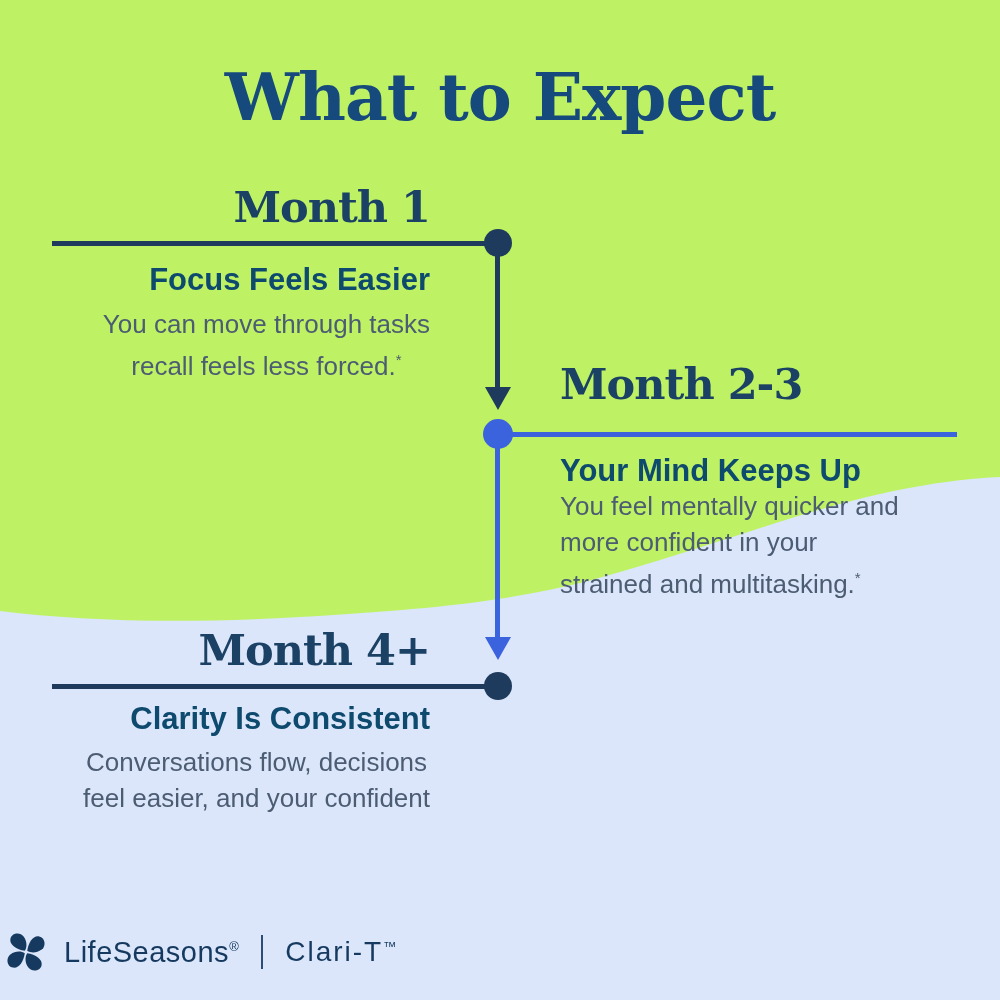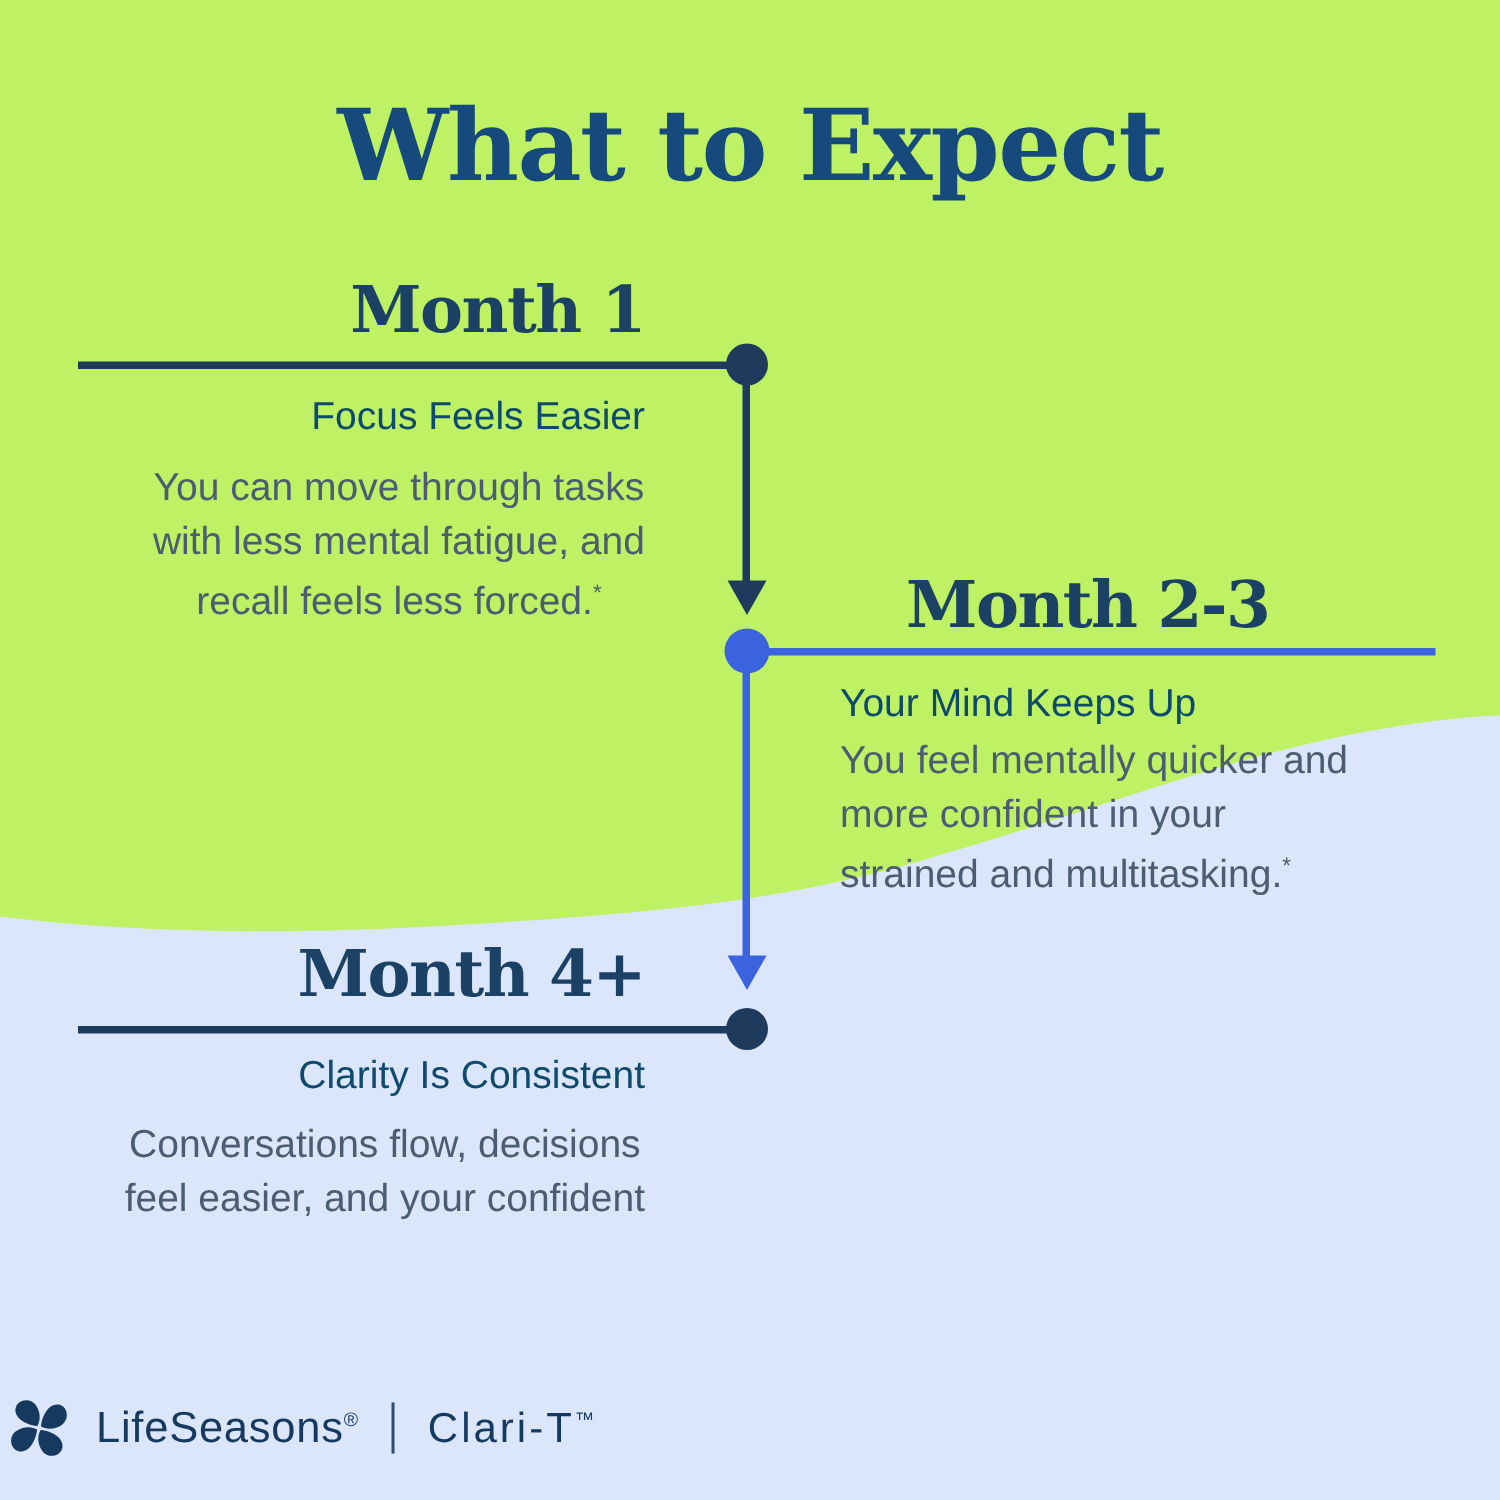--- a/index.html
+++ b/index.html
@@ -12,21 +12,21 @@
   .title{
     width:1000px;text-align:center;top:58px;left:0;
     font-family:"DejaVu Serif",serif;font-weight:700;font-size:66px;
     color:#174a7c;letter-spacing:-1px;
   }
   .month{
     font-family:"DejaVu Serif",serif;font-weight:700;font-size:43px;
     color:#1b4165;line-height:1;white-space:nowrap;letter-spacing:-1px;
   }
   .subhead{
-    font-weight:400;font-size:26px;color:#0e4a6e;line-height:1;white-space:nowrap;
+    font-weight:700;font-size:31px;color:#0e4a6e;line-height:1;white-space:nowrap;
   }
   .body-text{
     font-size:26px;color:#4c5c72;line-height:36px;white-space:nowrap;
   }
   .body-text sup{font-size:15px;color:#4c5c72;}
   .align-r{text-align:center;right:570px;}
   .align-l{text-align:left;left:560px;}
   .hline{height:5px;background:#1e3a5c;}
   .hline-blue{height:5px;background:#3c63de;}
   .vline{width:5px;background:#1e3a5c;}
@@ -57,30 +57,29 @@
   </svg>
 
   <div class="abs title">What to Expect</div>
 
   <div class="abs month align-r" style="top:186px;">Month 1</div>
   <div class="abs hline" style="left:52px;top:241px;width:446px;"></div>
   <div class="abs dot" style="left:484px;top:229px;"></div>
   <div class="abs subhead align-r" style="top:264px;">Focus Feels Easier</div>
   <div class="abs body-text align-r" style="top:306px;">
     <div>You can move through tasks</div>
-    <div>with less mental fatigue, and</div>
     <div><span>recall feels less forced.</span><sup>*</sup></div>
   </div>
 
   <div class="abs vline" style="left:495px;top:255px;height:134px;"></div>
   <div class="abs arrowhead" style="left:485px;top:387px;"></div>
 
   <div class="abs dot-blue" style="left:483px;top:419px;"></div>
   <div class="abs hline-blue" style="left:498px;top:432px;width:459px;"></div>
-  <div class="abs month align-l" style="top:383px;margin-left:44px;">Month 2-3</div>
+  <div class="abs month align-l" style="top:363px;">Month 2-3</div>
   <div class="abs subhead align-l" style="top:455px;">Your Mind Keeps Up</div>
   <div class="abs body-text align-l" style="top:488px;">
     <div>You feel mentally quicker and</div>
     <div>more confident in your</div>
     <div><span>strained and multitasking.</span><sup>*</sup></div>
   </div>
 
   <div class="abs vline-blue" style="left:495px;top:447px;height:192px;"></div>
   <div class="abs arrowhead blue" style="left:485px;top:637px;"></div>
 

